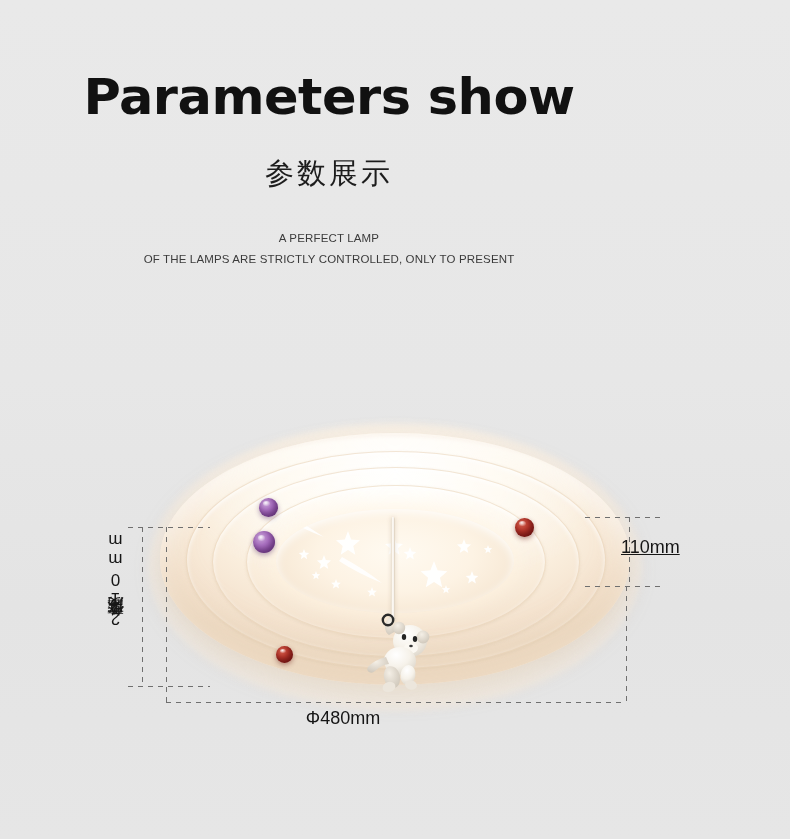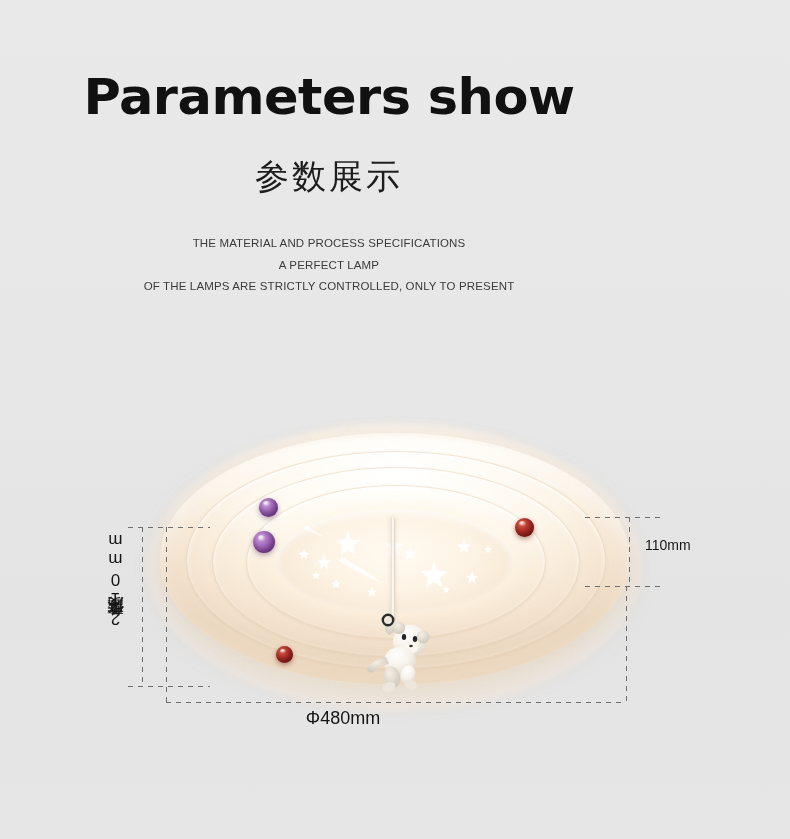--- a/index.html
+++ b/index.html
@@ -37,21 +37,21 @@
     letter-spacing: -0.5px;
     color: #111111;
     line-height: 1.0;
     transform: scaleX(1.02);
   }
 
   .title-cn {
     margin: 0;
     padding-top: 36px;
     font-family: "DejaVu Sans", sans-serif;
-    font-size: 34px;
+    font-size: 29px;
     font-weight: 400;
     letter-spacing: 3px;
     color: #1d1d1d;
     line-height: 1.1;
   }
 
   .desc {
     margin: 0;
     padding-top: 38px;
     font-family: "Liberation Sans", sans-serif;
@@ -230,35 +230,34 @@
 
   .label-height {
     left: 104px;
     top: 530px;
     font-size: 17px;
     letter-spacing: 0.5px;
     writing-mode: vertical-rl;
     text-orientation: upright;
     transform: rotate(180deg);
   }
-  .label-110 { left: 645px; top: 537px; font-size: 14px; }
+  .label-110 { left: 621px; top: 537px; font-size: 18px; text-decoration: underline; }
   .label-480 { left: 0; top: 708px; width: 686px; text-align: center; font-size: 18px; }
 </style>
 </head>
 <body>
 
 <div class="page-bg"></div>
 
 <div class="content">
 
   <div class="header">
     <h1 class="title-en">Parameters show</h1>
     <h2 class="title-cn">参数展示</h2>
     <div class="desc">
-      <div>THE MATERIAL AND PROCESS SPECIFICATIONS</div>
       <div>A PERFECT LAMP</div>
       <div>OF THE LAMPS ARE STRICTLY CONTROLLED, ONLY TO PRESENT</div>
     </div>
   </div>
 
   <div class="stage">
 
     <div class="lamp">
       <div class="lamp-halo"></div>
       <div class="lamp-body"></div>

